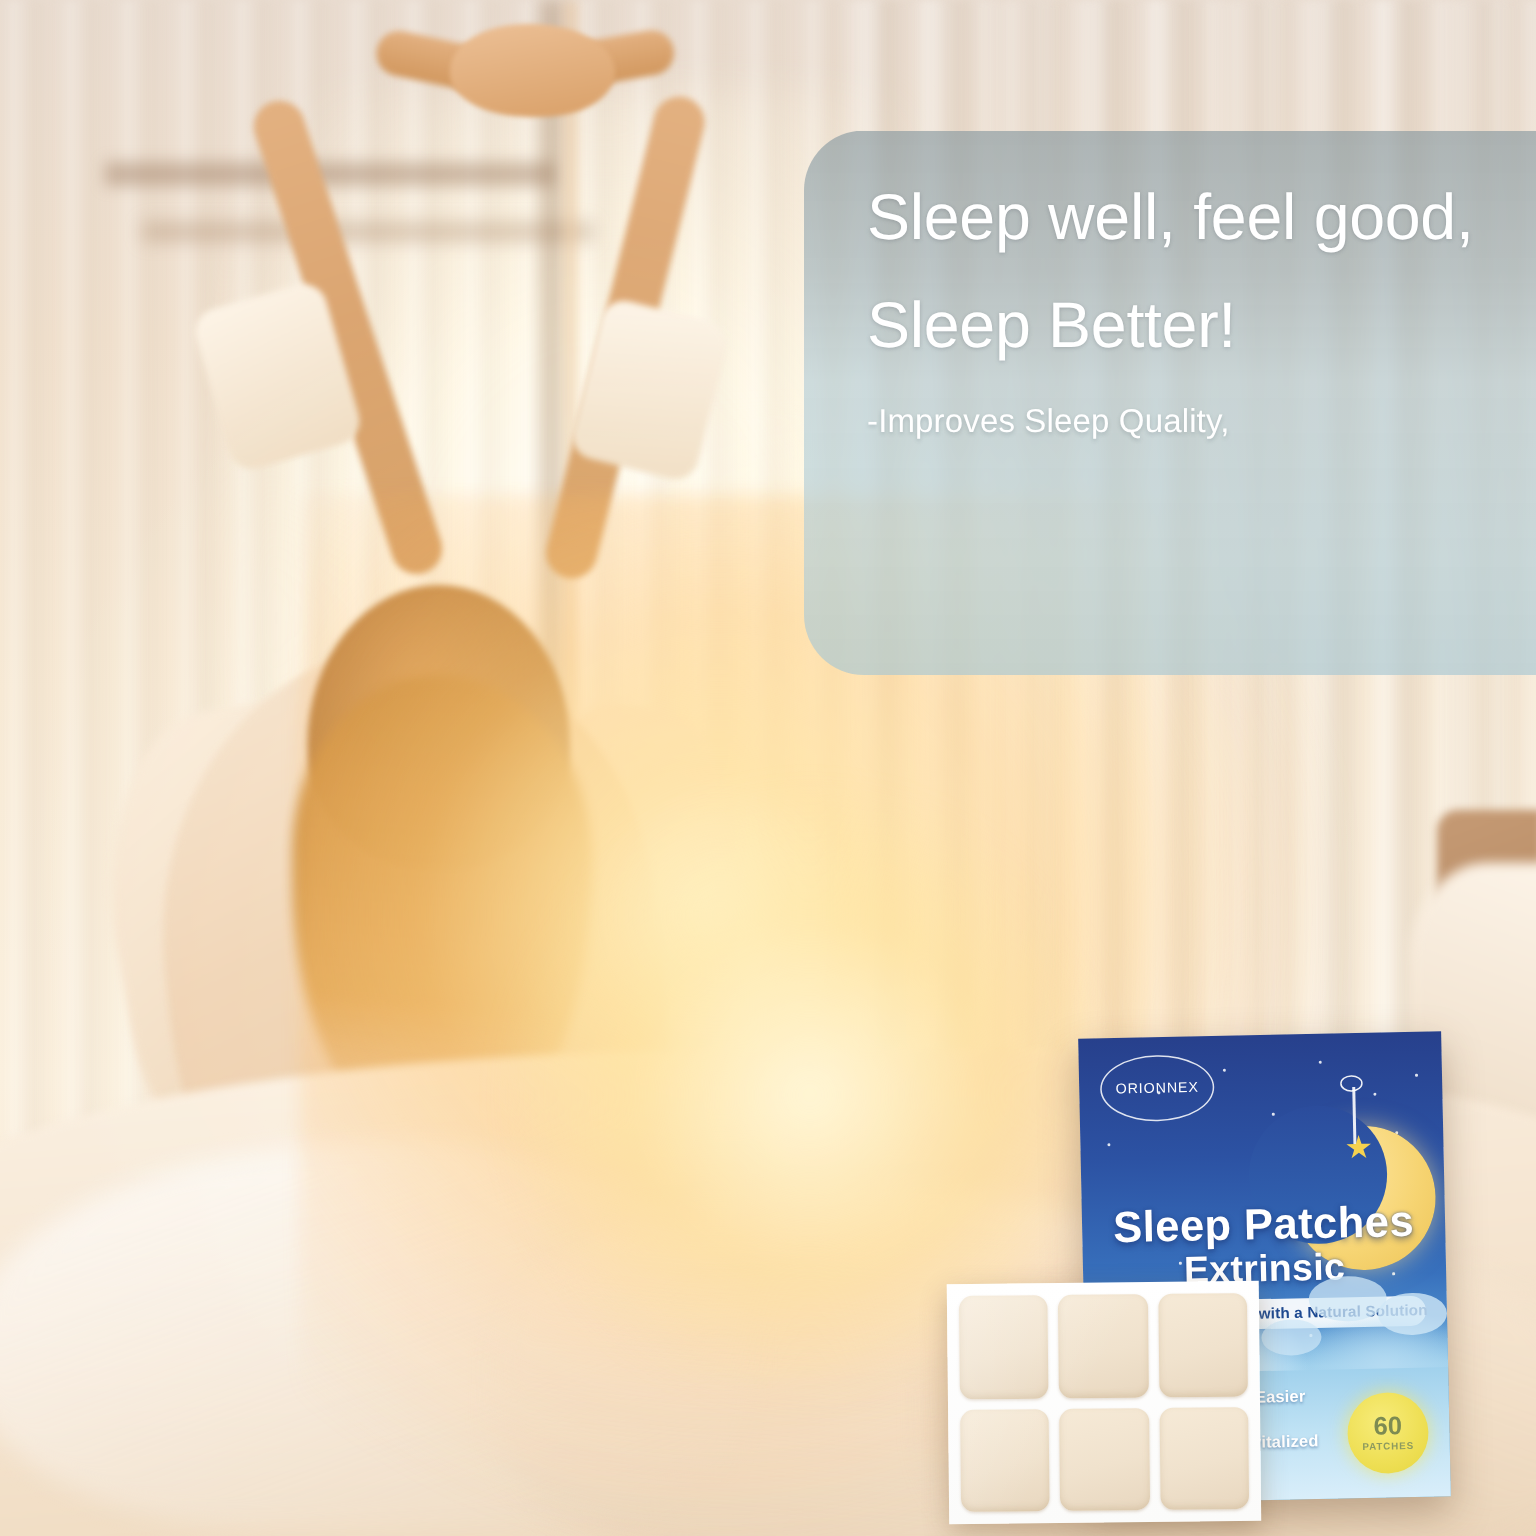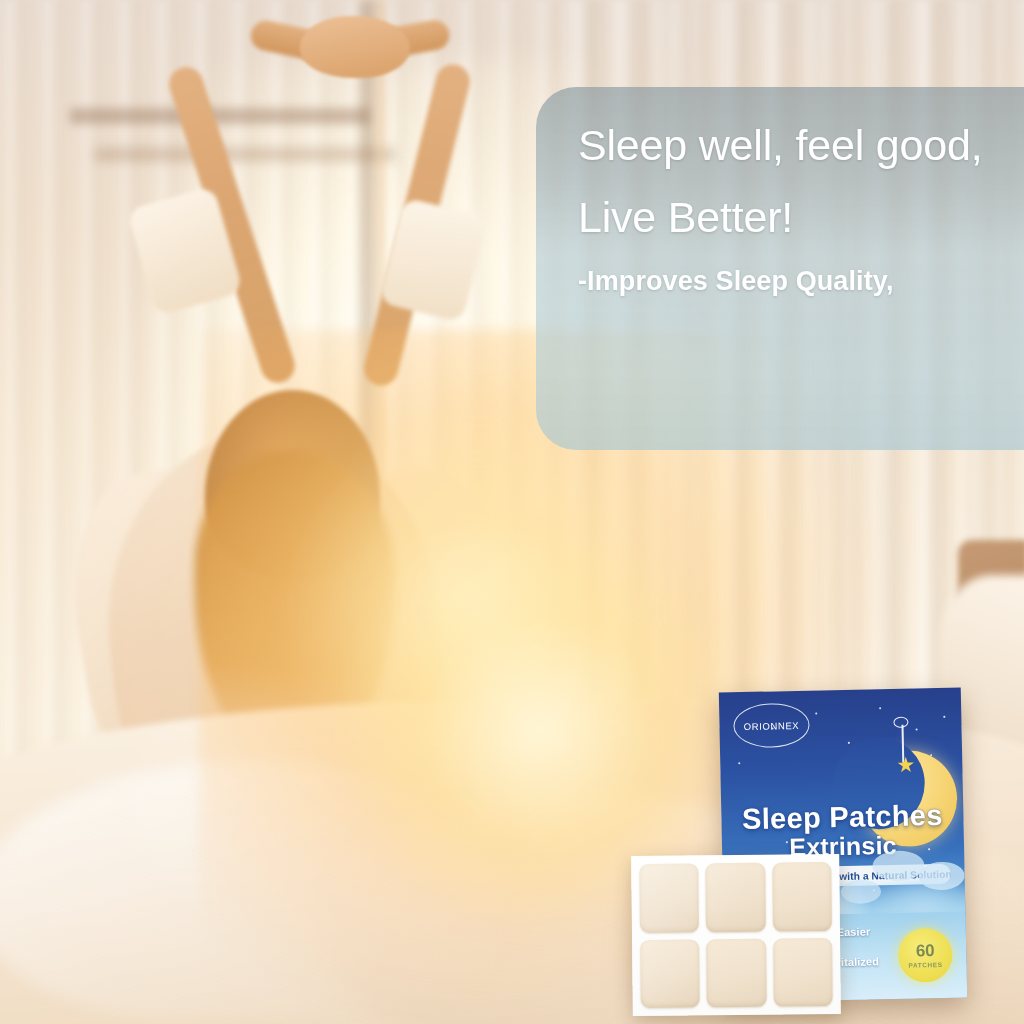--- a/index.html
+++ b/index.html
@@ -176,21 +176,21 @@
     color:#ffffff;font-weight:300;font-size:43px;line-height:72px;
     letter-spacing:-0.2px;white-space:nowrap;
     text-shadow:0 1px 3px rgba(60,70,80,.26);
   }
   .subhead{
     margin-top:42px;color:#ffffff;font-weight:400;font-size:30px;line-height:40px;
     letter-spacing:.1px;text-shadow:0 1px 3px rgba(60,70,80,.24);
   }
   .bullets{margin-top:10px;}
   .bullet{
-    color:#ffffff;font-weight:700;font-size:27px;line-height:36px;
+    color:#ffffff;font-weight:400;font-size:22px;line-height:36px;
     letter-spacing:.1px;text-shadow:0 1px 3px rgba(60,70,80,.24);
   }
 
   
   .product-box{
     position:absolute;left:722px;top:690px;width:242px;height:310px;
     transform:rotate(-1.2deg);
     background:linear-gradient(180deg,#27408c 0%,#2c52a3 26%,#3871bd 52%,#62a7da 74%,#8cc6e6 100%);
     box-shadow:0 10px 26px rgba(90,60,30,.34);
     overflow:hidden;
@@ -325,21 +325,21 @@
     <div class="duvet-fold2"></div>
     <div class="duvet-fold3"></div>
 
     <div class="sunflare"></div>
     <div class="sunflare2"></div>
     <div class="warmwash"></div>
   </div>
 
   <div class="text-panel">
     <div class="headline">Sleep well, feel good,</div>
-    <div class="headline">Live Better!</div>
+    <div class="headline">Sleep Better!</div>
     <div class="bullets">
       <div class="bullet">-Improves Sleep Quality,</div>
     </div>
   </div>
 
   <div class="product-box">
     <div class="box-stars">
       <span class="star-dot" style="left:18px;top:70px;width:2px;height:2px;"></span>
       <span class="star-dot" style="left:52px;top:36px;width:1.6px;height:1.6px;"></span>
       <span class="star-dot" style="left:96px;top:22px;width:2.2px;height:2.2px;"></span>

